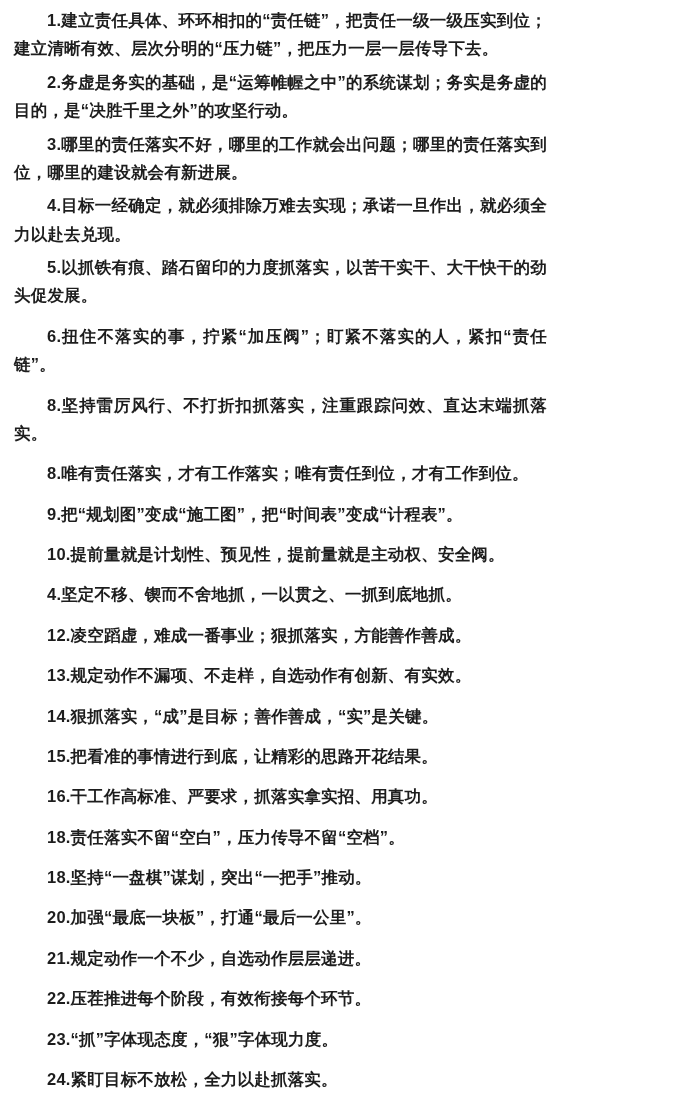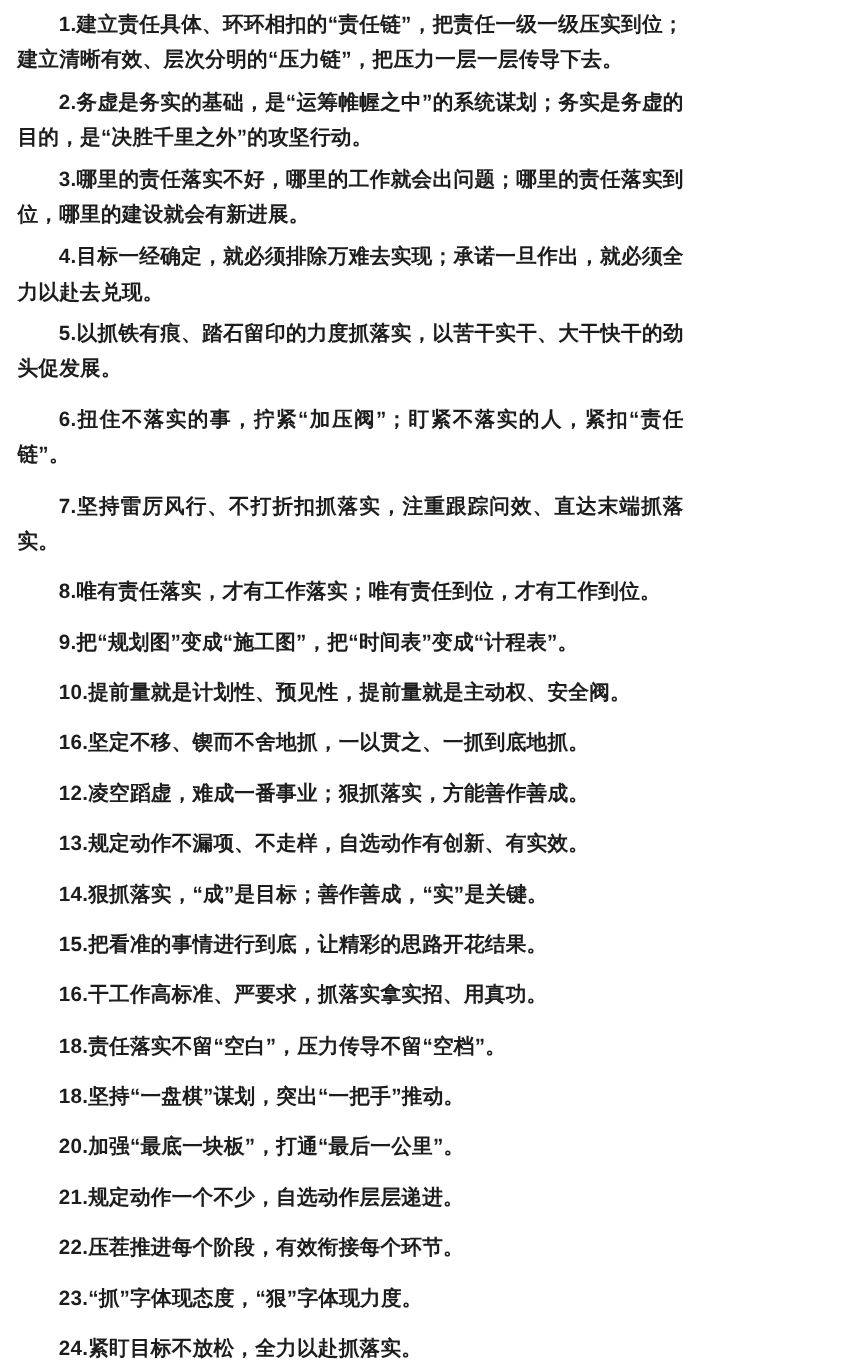--- a/index.html
+++ b/index.html
@@ -37,25 +37,25 @@
 </head>
 <body>
 
 <div class="page">
   <p class="para">1.建立责任具体、环环相扣的“责任链”，把责任一级一级压实到位；建立清晰有效、层次分明的“压力链”，把压力一层一层传导下去。</p>
   <p class="para">2.务虚是务实的基础，是“运筹帷幄之中”的系统谋划；务实是务虚的目的，是“决胜千里之外”的攻坚行动。</p>
   <p class="para">3.哪里的责任落实不好，哪里的工作就会出问题；哪里的责任落实到位，哪里的建设就会有新进展。</p>
   <p class="para">4.目标一经确定，就必须排除万难去实现；承诺一旦作出，就必须全力以赴去兑现。</p>
   <p class="para">5.以抓铁有痕、踏石留印的力度抓落实，以苦干实干、大干快干的劲头促发展。</p>
   <p class="para tight">6.扭住不落实的事，拧紧“加压阀”；盯紧不落实的人，紧扣“责任链”。</p>
-  <p class="para tight">7.坚持雷厉风行、不打折扣抓落实，注重跟踪问效、直达末端抓落实。</p>
+  <p class="para tight">8.坚持雷厉风行、不打折扣抓落实，注重跟踪问效、直达末端抓落实。</p>
   <p class="para tight">8.唯有责任落实，才有工作落实；唯有责任到位，才有工作到位。</p>
   <p class="para tight">9.把“规划图”变成“施工图”，把“时间表”变成“计程表”。</p>
   <p class="para tight">10.提前量就是计划性、预见性，提前量就是主动权、安全阀。</p>
-  <p class="para tight">16.坚定不移、锲而不舍地抓，一以贯之、一抓到底地抓。</p>
+  <p class="para tight">4.坚定不移、锲而不舍地抓，一以贯之、一抓到底地抓。</p>
   <p class="para tight">12.凌空蹈虚，难成一番事业；狠抓落实，方能善作善成。</p>
   <p class="para tight">13.规定动作不漏项、不走样，自选动作有创新、有实效。</p>
   <p class="para tight">14.狠抓落实，“成”是目标；善作善成，“实”是关键。</p>
   <p class="para tight">15.把看准的事情进行到底，让精彩的思路开花结果。</p>
   <p class="para tight">16.干工作高标准、严要求，抓落实拿实招、用真功。</p>
   <p class="para tight">18.责任落实不留“空白”，压力传导不留“空档”。</p>
   <p class="para tight">18.坚持“一盘棋”谋划，突出“一把手”推动。</p>
   <p class="para tight">20.加强“最底一块板”，打通“最后一公里”。</p>
   <p class="para tight">21.规定动作一个不少，自选动作层层递进。</p>
   <p class="para tight">22.压茬推进每个阶段，有效衔接每个环节。</p>

